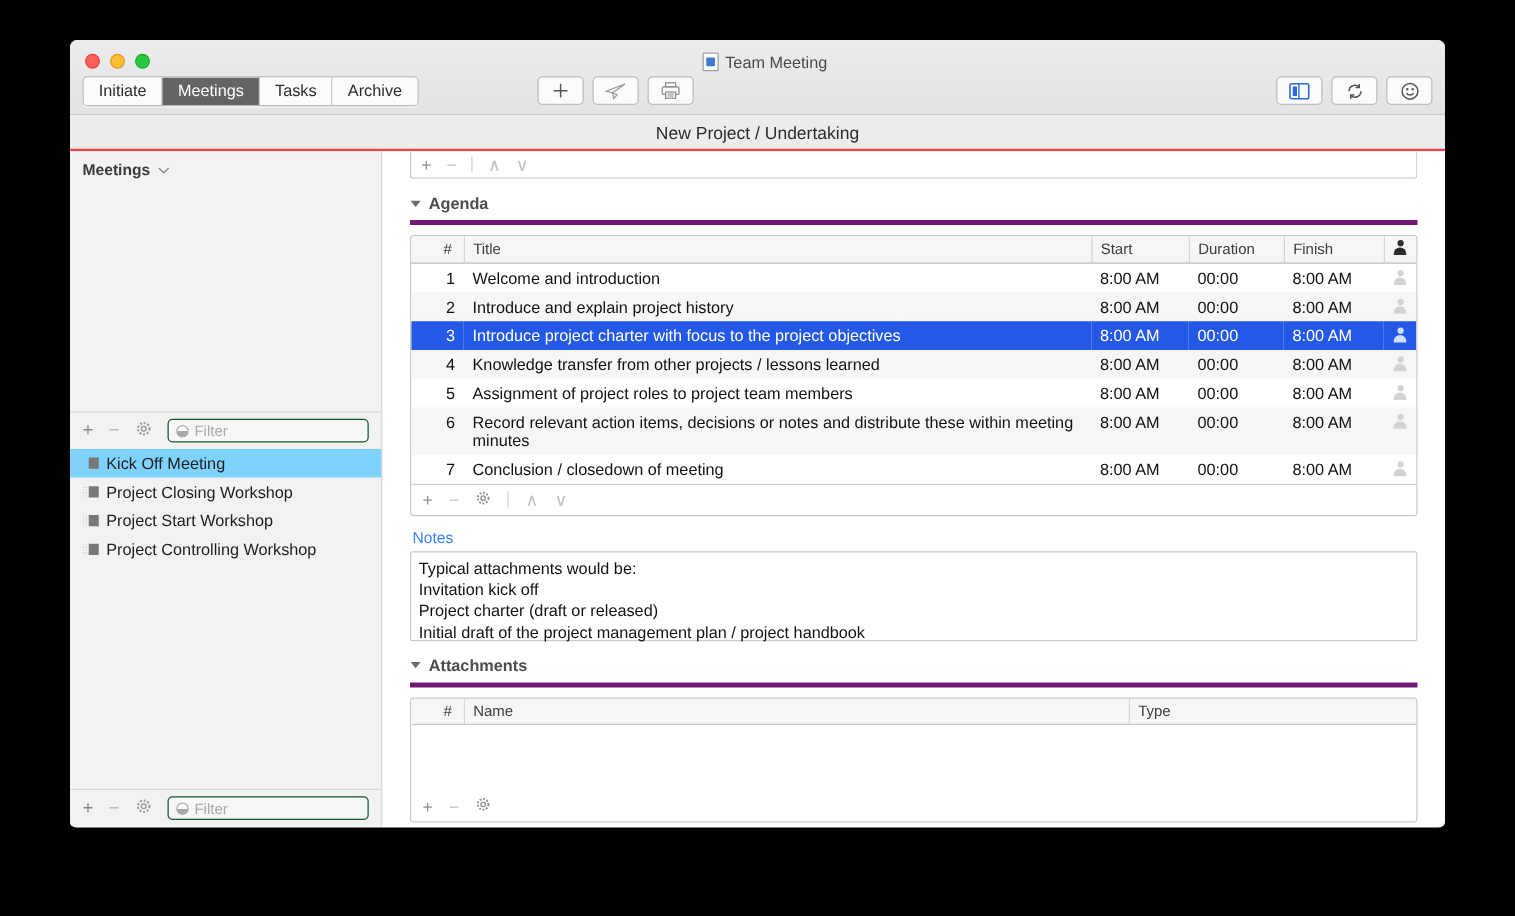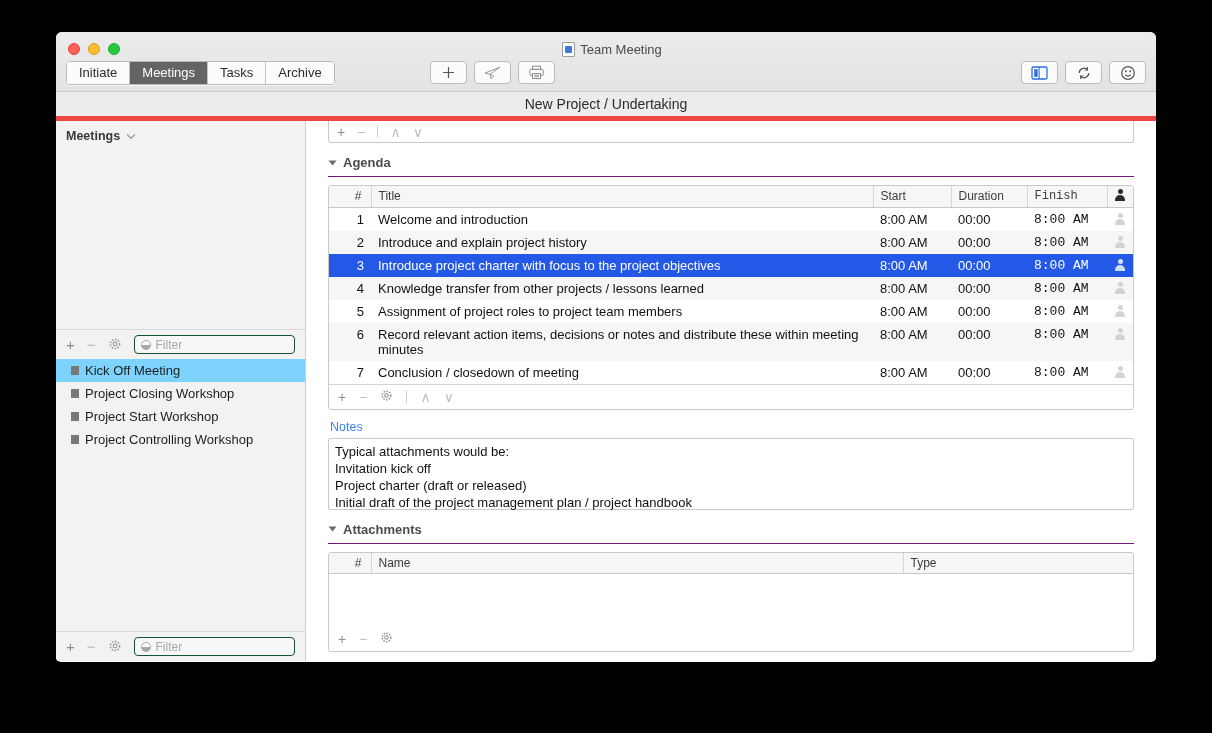--- a/index.html
+++ b/index.html
@@ -77,21 +77,21 @@
     border: 1px solid #bcbcbc; border-radius: 4px;
     display: flex; align-items: center; justify-content: center;
     cursor: default;
   }
   .tb-btn svg { display: block; }
 
   
   .subtitle {
     height: 29px;
     background: #ececec;
-    border-bottom: 5px solid #ef4444;
+    border-bottom: 2px solid #ef4444;
     display: flex; align-items: center; justify-content: center;
     font-size: 14px; color: #2b2b2b;
   }
 
   
   .body { display: flex; height: 540px; }
 
   
   .sidebar {
     width: 250px;
@@ -168,21 +168,21 @@
     height: 22px;
     display: flex; align-items: center; gap: 12px;
     padding: 0 8px;
     overflow: hidden;
   }
 
   .sec-head {
     display: flex; align-items: center; gap: 8px;
     font-size: 13px; font-weight: bold; color: #4c4c4c;
     padding: 12px 0 6px 2px;
-    border-bottom: 1px solid #701a75;
+    border-bottom: 4px solid #701a75;
     margin-bottom: 8px;
   }
   .disc {
     width: 0; height: 0;
     border-left: 5px solid #6b6b6b;
     border-top: 4px solid transparent;
     border-bottom: 4px solid transparent;
     transform: rotate(90deg);
     cursor: default;
   }
@@ -209,21 +209,21 @@
     padding: 4px 7px;
     vertical-align: top;
     border: none;
   }
   table.grid tbody tr:nth-child(even) { background: #f6f6f6; }
   table.grid tbody tr.sel { background: #2458e6; }
   table.grid tbody tr.sel td { color: #ffffff; }
   .c-num   { width: 42px;  text-align: right; }
   .c-start { width: 78px; }
   .c-dur   { width: 76px; }
-  .c-fin   { width: 80px; font-family: Liberation Mono, monospace; }
+  .c-fin   { width: 80px; }
   .c-who   { width: 26px; text-align: center; }
   .th-num  { text-align: right !important; padding-right: 9px !important; }
 
   .person {
     display: inline-block; width: 11px; height: 12px;
     position: relative; vertical-align: -1px;
   }
   .person::before {
     content: ""; position: absolute; left: 3px; top: 0;
     width: 5px; height: 5px; border-radius: 50%;

